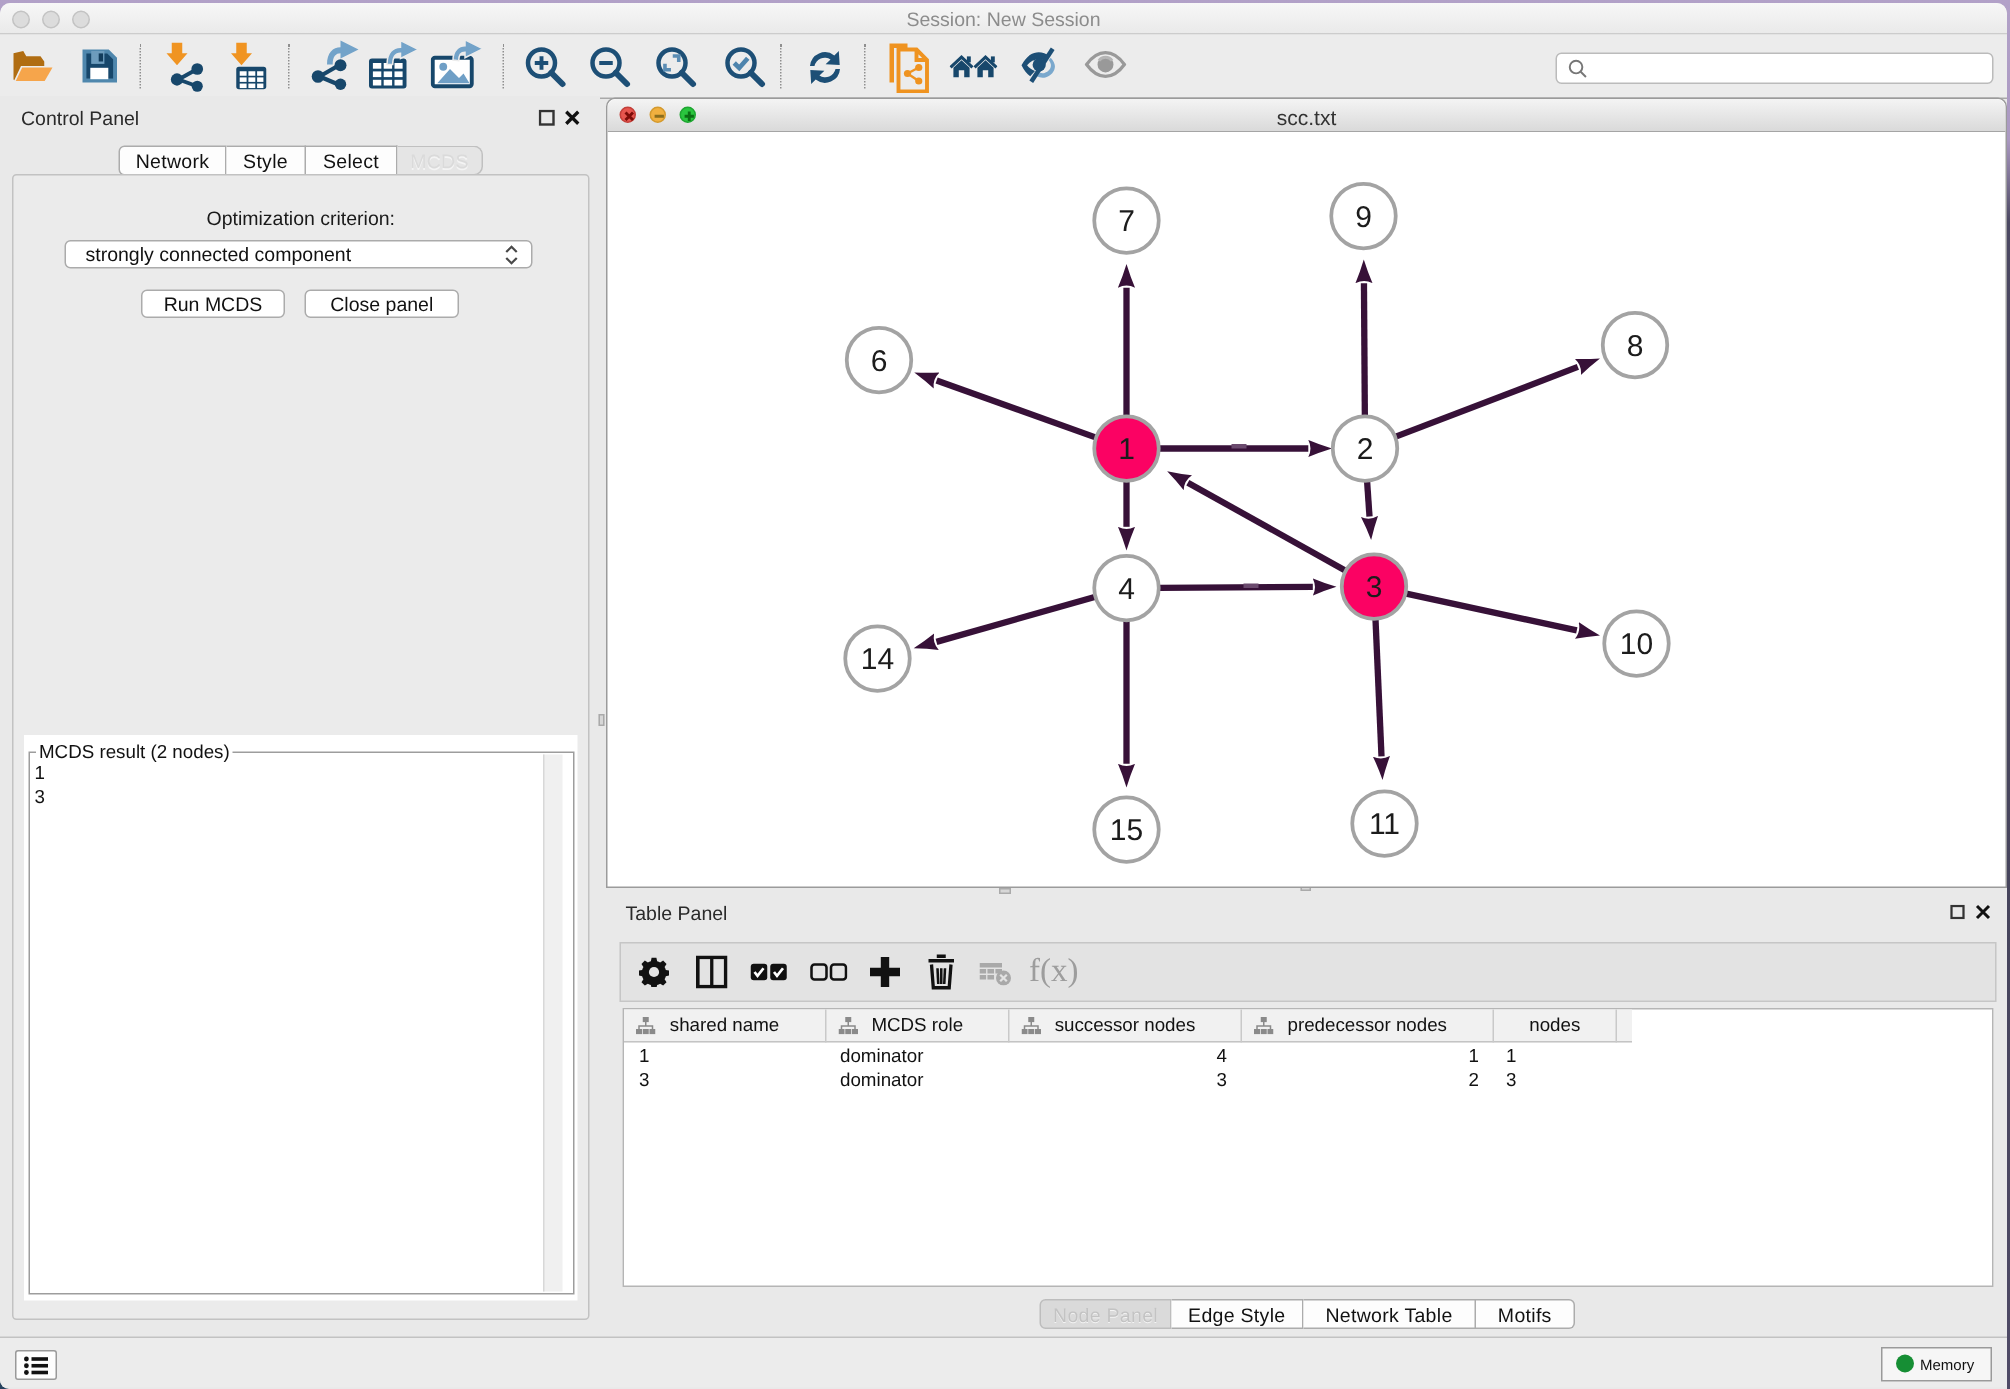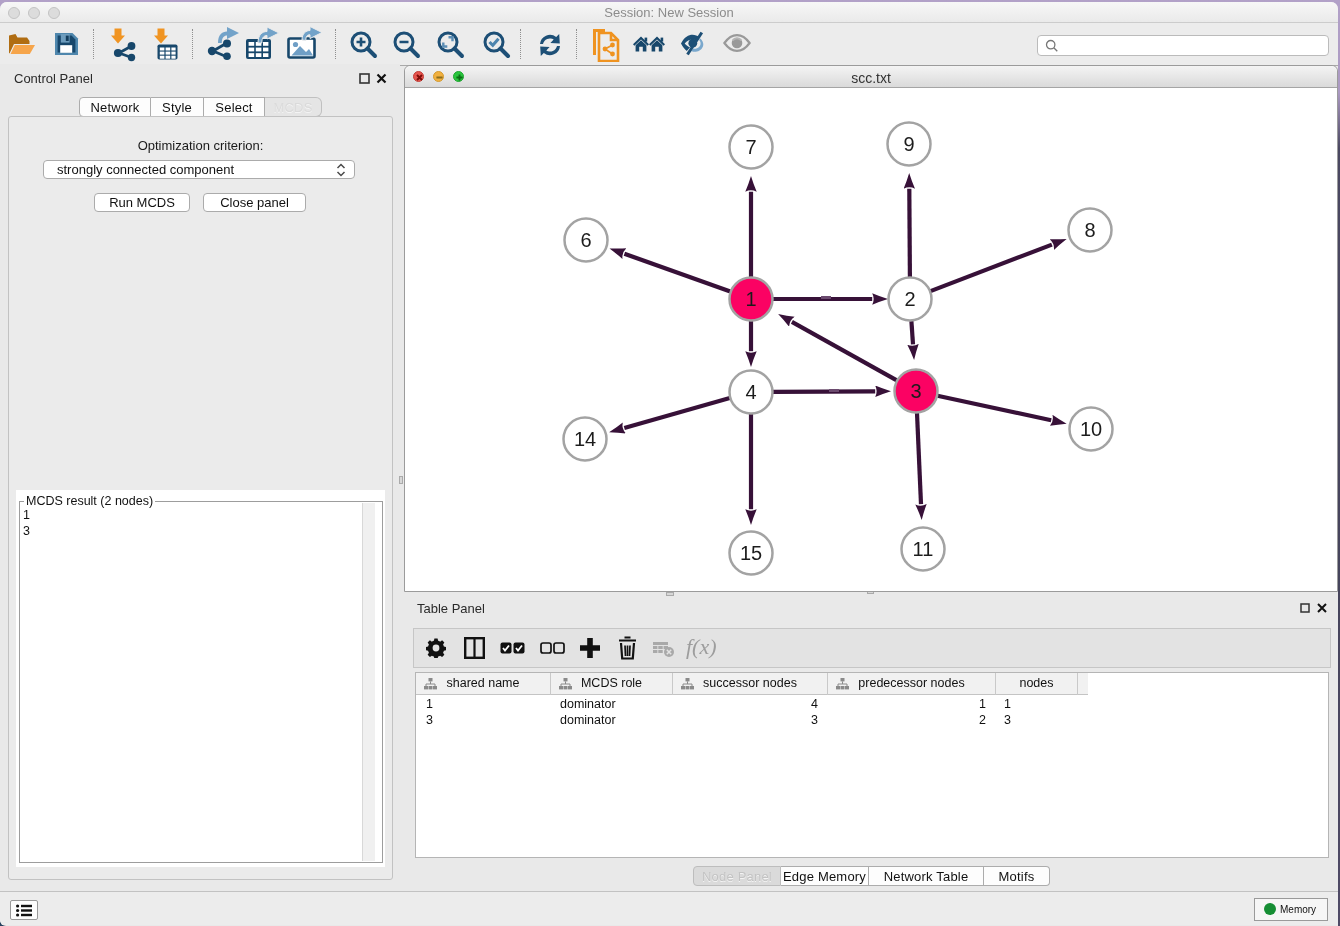--- a/index.html
+++ b/index.html
@@ -376,21 +376,21 @@
           <rect x="0" y="4" width="4.4" height="3"></rect>
             <rect x="5.3" y="4" width="4.4" height="3"></rect>
             <rect x="10.6" y="4" width="4.4" height="3"></rect>
           <rect x="0" y="8" width="4.4" height="3"></rect>
             <rect x="5.3" y="8" width="4.4" height="3"></rect>
         </g>
         <circle cx="16" cy="10" r="5" fill="#a9a9a9"></circle>
         <path d="M13.8,7.8 L18.2,12.2 M18.2,7.8 L13.8,12.2" stroke="#e3e3e3" stroke-width="1.5"></path>
       </svg>
 
-      <div class="abs" style="left:272px;top:5px;font-family:'Liberation Serif',serif;font-style:italic;font-size:22px;color:#9d9d9d;text-align:center;">f(x)</div>
+      <div class="abs" style="left:272px;top:5px;font-family:'Liberation Serif',serif;font-size:22px;color:#9d9d9d;text-align:center;">f(x)</div>
     </div>
     <div id="ttable">
       <div id="thead">
         <div class="th" style="width:135px;">shared name<svg class="hicon" width="13" height="12" viewBox="0 0 13 12">
               <rect x="4.5" y="0" width="4" height="3.4" fill="#8a8a8a"></rect>
               <rect x="0" y="8" width="4" height="3.4" fill="#8a8a8a"></rect>
               <rect x="4.5" y="8" width="4" height="3.4" fill="#8a8a8a"></rect>
               <rect x="9" y="8" width="4" height="3.4" fill="#8a8a8a"></rect>
               <path d="M6.5,3.4 L6.5,6 M2,8 L2,6 L11,6 L11,8" stroke="#8a8a8a" fill="none"></path>
             </svg></div>
@@ -423,21 +423,21 @@
       <div class="trow" style="left:420px;top:23px;width:150px;text-align:right;">1</div>
       <div class="trow" style="left:588px;top:23px;">1</div>
       <div class="trow" style="left:10px;top:39px;">3</div>
       <div class="trow" style="left:144px;top:39px;">dominator</div>
       <div class="trow" style="left:252px;top:39px;width:150px;text-align:right;">3</div>
       <div class="trow" style="left:420px;top:39px;width:150px;text-align:right;">2</div>
       <div class="trow" style="left:588px;top:39px;">3</div>
     </div>
     <div class="tabbar" style="left:289px;top:269px;">
       <div class="tab first ghost" style="width:88px">Node Panel</div>
-      <div class="tab" style="width:88px">Edge Memory</div>
+      <div class="tab" style="width:88px">Edge Style</div>
       <div class="tab" style="width:115px">Network Table</div>
       <div class="tab last" style="width:66px">Motifs</div>
     </div>
   </div>
 
   <div id="statusbar">
     <div id="listbtn">
       <svg width="16" height="13" style="position:absolute;left:5px;top:3px" viewBox="0 0 16 13">
         <circle cx="1.6" cy="2" r="1.6" fill="#111"></circle>
           <circle cx="1.6" cy="6.5" r="1.6" fill="#111"></circle>

